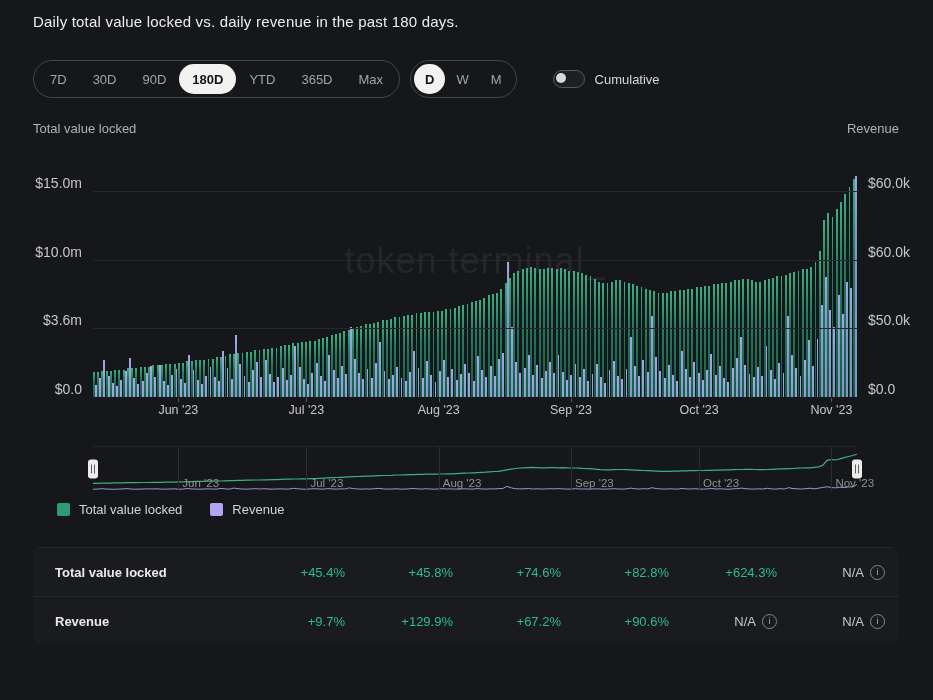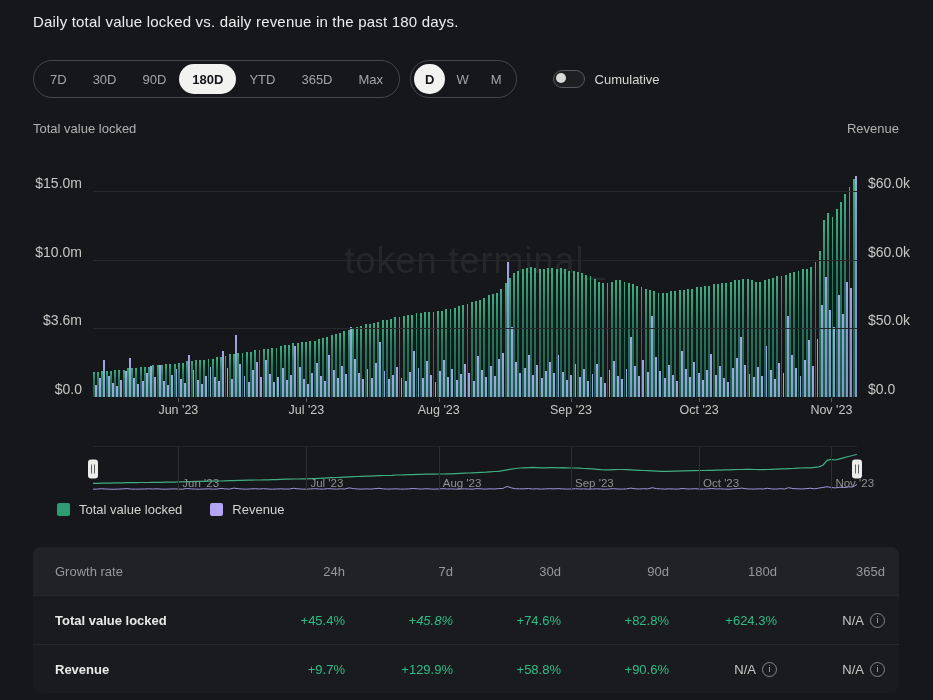--- a/index.html
+++ b/index.html
@@ -515,46 +515,37 @@
       <span class="swatch" style="background: rgb(45, 156, 114);"></span>
       <span>Total value locked</span>
     </div>
     <div class="legend-item">
       <span class="swatch" style="background: rgb(179, 164, 244);"></span>
       <span>Revenue</span>
     </div>
   </div>
 
 <div class="gtable" id="gtable">
-    <div class="thead">
-      <div class="cell first">Growth rate</div>
-      <div class="cell">24h</div>
-      <div class="cell">7d</div>
-      <div class="cell">30d</div>
-      <div class="cell">90d</div>
-      <div class="cell">180d</div>
-      <div class="cell">365d</div>
-    </div>
     <div class="trow">
       <div class="cell first">Total value locked</div>
       <div class="cell pos" style="color: rgb(46, 189, 133);">+45.4%</div>
-      <div class="cell pos" style="color: rgb(46, 189, 133); font-style: italic;">+45.8%</div>
+      <div class="cell pos" style="color: rgb(46, 189, 133);">+45.8%</div>
       <div class="cell pos" style="color: rgb(46, 189, 133);">+74.6%</div>
       <div class="cell pos" style="color: rgb(46, 189, 133);">+82.8%</div>
       <div class="cell pos" style="color: rgb(46, 189, 133);">+624.3%</div>
       <div class="cell"><span class="na">
           <span>N/A</span>
           <i class="info-icon">i</i>
         </span></div>
     </div>
     <div class="trow">
       <div class="cell first">Revenue</div>
       <div class="cell pos" style="color: rgb(46, 189, 133);">+9.7%</div>
       <div class="cell pos" style="color: rgb(46, 189, 133);">+129.9%</div>
-      <div class="cell pos" style="color: rgb(46, 189, 133);">+58.8%</div>
+      <div class="cell pos" style="color: rgb(46, 189, 133);">+67.2%</div>
       <div class="cell pos" style="color: rgb(46, 189, 133);">+90.6%</div>
       <div class="cell"><span class="na">
           <span>N/A</span>
           <i class="info-icon">i</i>
         </span></div>
       <div class="cell"><span class="na">
           <span>N/A</span>
           <i class="info-icon">i</i>
         </span></div>
     </div>

